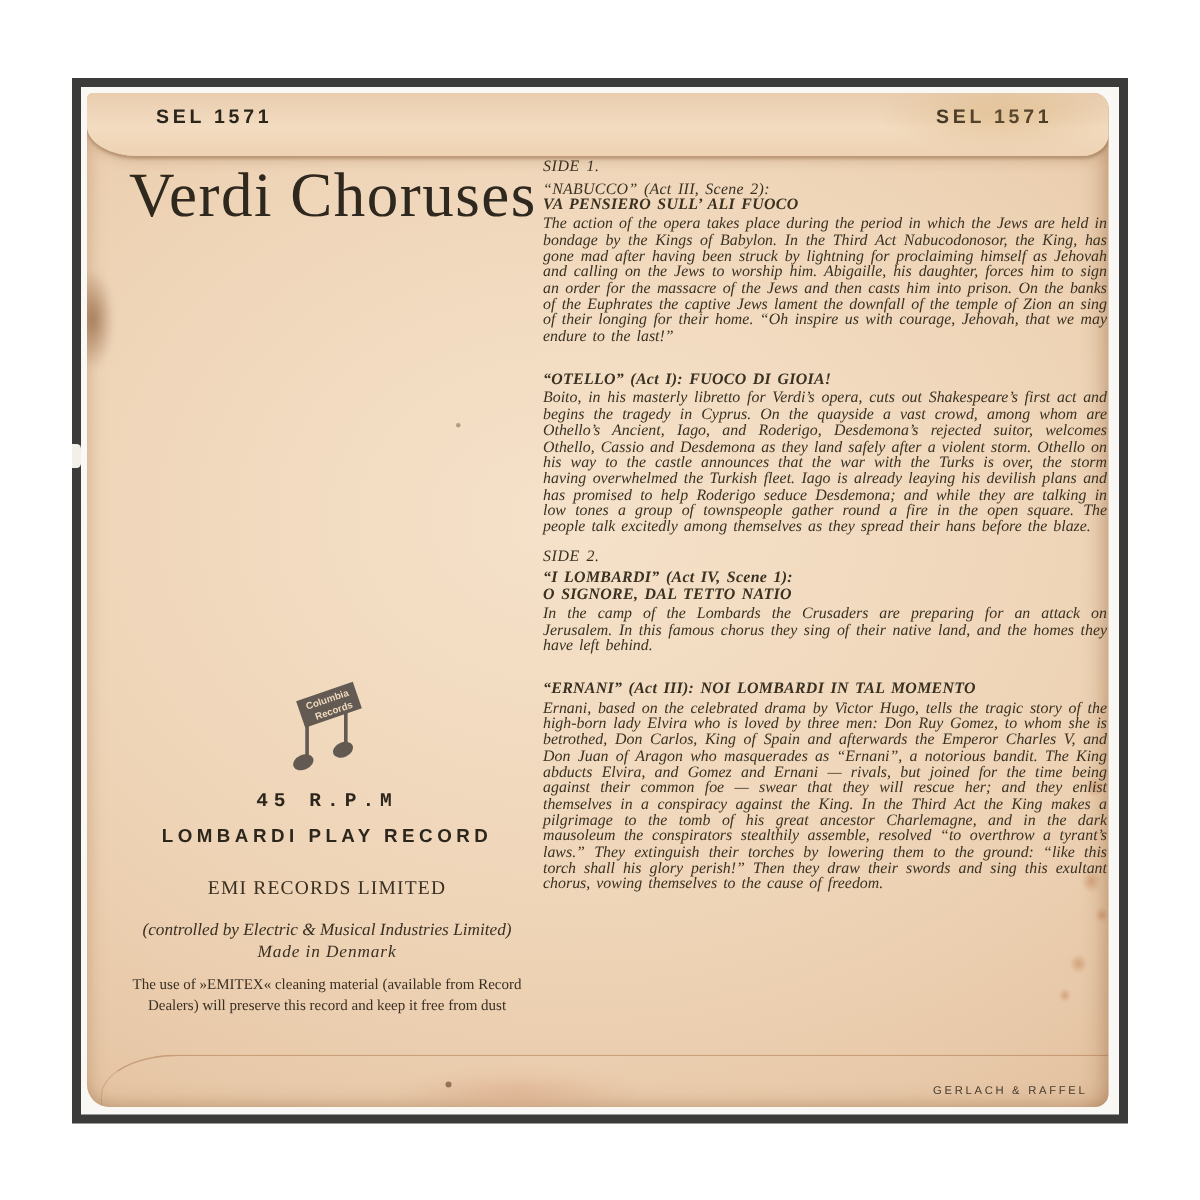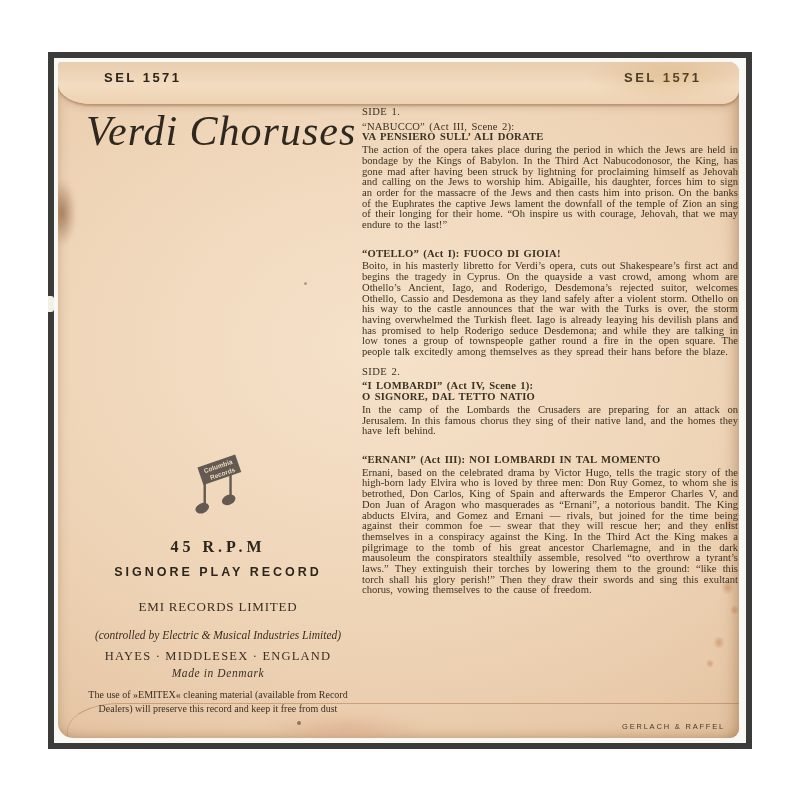--- a/index.html
+++ b/index.html
@@ -46,52 +46,53 @@
     font-family: "Liberation Sans", sans-serif;
     font-weight: 700; font-size: 13px; letter-spacing: 2.5px;
     color: #2c251c; white-space: nowrap;
   }
   .sel-left  { left: 46px; }
   .sel-right { left: 566px; }
 
   .album-title {
     position: absolute; left: 28px; top: 46px; margin: 0;
     font-family: "Liberation Serif", serif;
-    font-style: italic; font-weight: 400;
+    font-weight: 400;
     font-size: 42px; line-height: 46px;
     letter-spacing: 1px;
     color: #2f2godt81f; color: #2f281f;
     white-space: nowrap;
   }
 
   
   .notes {
     position: absolute; left: 304px; top: 45px; width: 376px;
     font-size: 10.6px; line-height: 10.7px;
     color: #3a3122;
     text-align: justify;
     word-spacing: 1.4px;
+    font-style: italic;
   }
   .notes .side-label { margin: 0 0 4px 0; letter-spacing: 0.4px; }
   .notes .h  { font-weight: 400; letter-spacing: 0.2px; }
   .notes .hb { font-weight: 700; letter-spacing: 0.2px; }
   .notes .par { margin: 2px 0 6px 0; }
   .notes .mt  { margin-top: 18px; }
   .notes .mt2 { margin-top: 9px; margin-bottom: 4px; }
 
   
   .pub {
     position: absolute; left: 22px; top: 390px; width: 276px;
     text-align: center; color: #3a2f23;
   }
   .pub .logo { display: block; margin: 0 auto; opacity: 0.92; }
   .pub .speed {
-    margin-top: 20px;
-    font-family: Liberation Serif, serif;
-    font-weight: 700; font-size: 16px; letter-spacing: 4px;
+    margin-top: 8px;
+    font-family: Liberation Mono, monospace;
+    font-weight: 700; font-size: 13px; letter-spacing: 4px;
     color: #2d261d;
   }
   .pub .format {
     margin-top: 9px;
     font-family: "Liberation Sans", sans-serif;
     font-weight: 700; font-size: 12.5px; letter-spacing: 3px;
     color: #2d261d; white-space: nowrap;
   }
   .pub .company { margin-top: 20px; font-size: 13px; letter-spacing: 0.8px; }
   .pub .company-note { margin-top: 14px; font-style: italic; font-size: 11.5px; }
@@ -173,21 +174,21 @@
       <div class="stain rust rust5"></div>
       <div class="stain stain-bottom"></div>
       <div class="stain speck"></div>
       <div class="stain speck2"></div>
 
       <h1 class="album-title">Verdi Choruses</h1>
 
       <div class="notes">
         <div class="side-label">SIDE 1.</div>
         <div class="h">“NABUCCO” (Act III, Scene 2):</div>
-        <div class="hb">VA PENSIERO SULL’ ALI DORATE</div>
+        <div class="hb">VA PENSIERO SULL’ ALI FUOCO</div>
         <p class="par">The action of the opera takes place during the period in which the Jews are held in bondage by the Kings of Babylon. In the Third Act Nabucodonosor, the King, has gone mad after having been struck by lightning for proclaiming himself as Jehovah and calling on the Jews to worship him. Abigaille, his daughter, forces him to sign an order for the massacre of the Jews and then casts him into prison. On the banks of the Euphrates the captive Jews lament the downfall of the temple of Zion an sing of their longing for their home. “Oh inspire us with courage, Jehovah, that we may endure to the last!”</p>
 
         <div class="hb mt">“OTELLO” (Act I): FUOCO DI GIOIA!</div>
         <p class="par">Boito, in his masterly libretto for Verdi’s opera, cuts out Shakespeare’s first act and begins the tragedy in Cyprus. On the quayside a vast crowd, among whom are Othello’s Ancient, Iago, and Roderigo, Desdemona’s rejected suitor, welcomes Othello, Cassio and Desdemona as they land safely after a violent storm. Othello on his way to the castle announces that the war with the Turks is over, the storm having overwhelmed the Turkish fleet. Iago is already leaying his devilish plans and has promised to help Roderigo seduce Desdemona; and while they are talking in low tones a group of townspeople gather round a fire in the open square. The people talk excitedly among themselves as they spread their hans before the blaze.</p>
 
         <div class="side-label mt2">SIDE 2.</div>
         <div class="hb">“I LOMBARDI” (Act IV, Scene 1):</div>
         <div class="hb">O SIGNORE, DAL TETTO NATIO</div>
         <p class="par">In the camp of the Lombards the Crusaders are preparing for an attack on Jerusalem. In this famous chorus they sing of their native land, and the homes they have left behind.</p>
 
@@ -203,24 +204,23 @@
             <g transform="translate(12,30) rotate(-19)">
               <rect x="-1" y="-16" width="43" height="20"></rect>
               <text x="20.5" y="-7.6" text-anchor="middle" font-family="Liberation Sans, sans-serif" font-size="7" font-weight="bold" fill="#f1dabd">Columbia</text>
               <text x="22.5" y="1.4" text-anchor="middle" font-family="Liberation Sans, sans-serif" font-size="7" font-weight="bold" fill="#f1dabd">Records</text>
             </g>
             <ellipse cx="11" cy="59" rx="7.6" ry="5.3" transform="rotate(-24 11 59)"></ellipse>
             <ellipse cx="39.5" cy="50" rx="7.6" ry="5.3" transform="rotate(-24 39.5 50)"></ellipse>
           </g>
         </svg>
         <div class="speed">45 R.P.M</div>
-        <div class="format">SIGNORE PLAY RECORD</div>
+        <div class="format">LOMBARDI PLAY RECORD</div>
         <div class="company">EMI RECORDS LIMITED</div>
         <div class="company-note">(controlled by Electric &amp; Musical Industries Limited)</div>
-        <div class="address">HAYES · MIDDLESEX · ENGLAND</div>
         <div class="origin">Made in Denmark</div>
         <p class="emitex">The use of »EMITEX« cleaning material (available from Record Dealers) will preserve this record and keep it free from dust</p>
       </div>
 
       <div class="bottom-fold"></div>
       <div class="printer">GERLACH &amp; RAFFEL</div>
 
     </div>
   </div>
 

